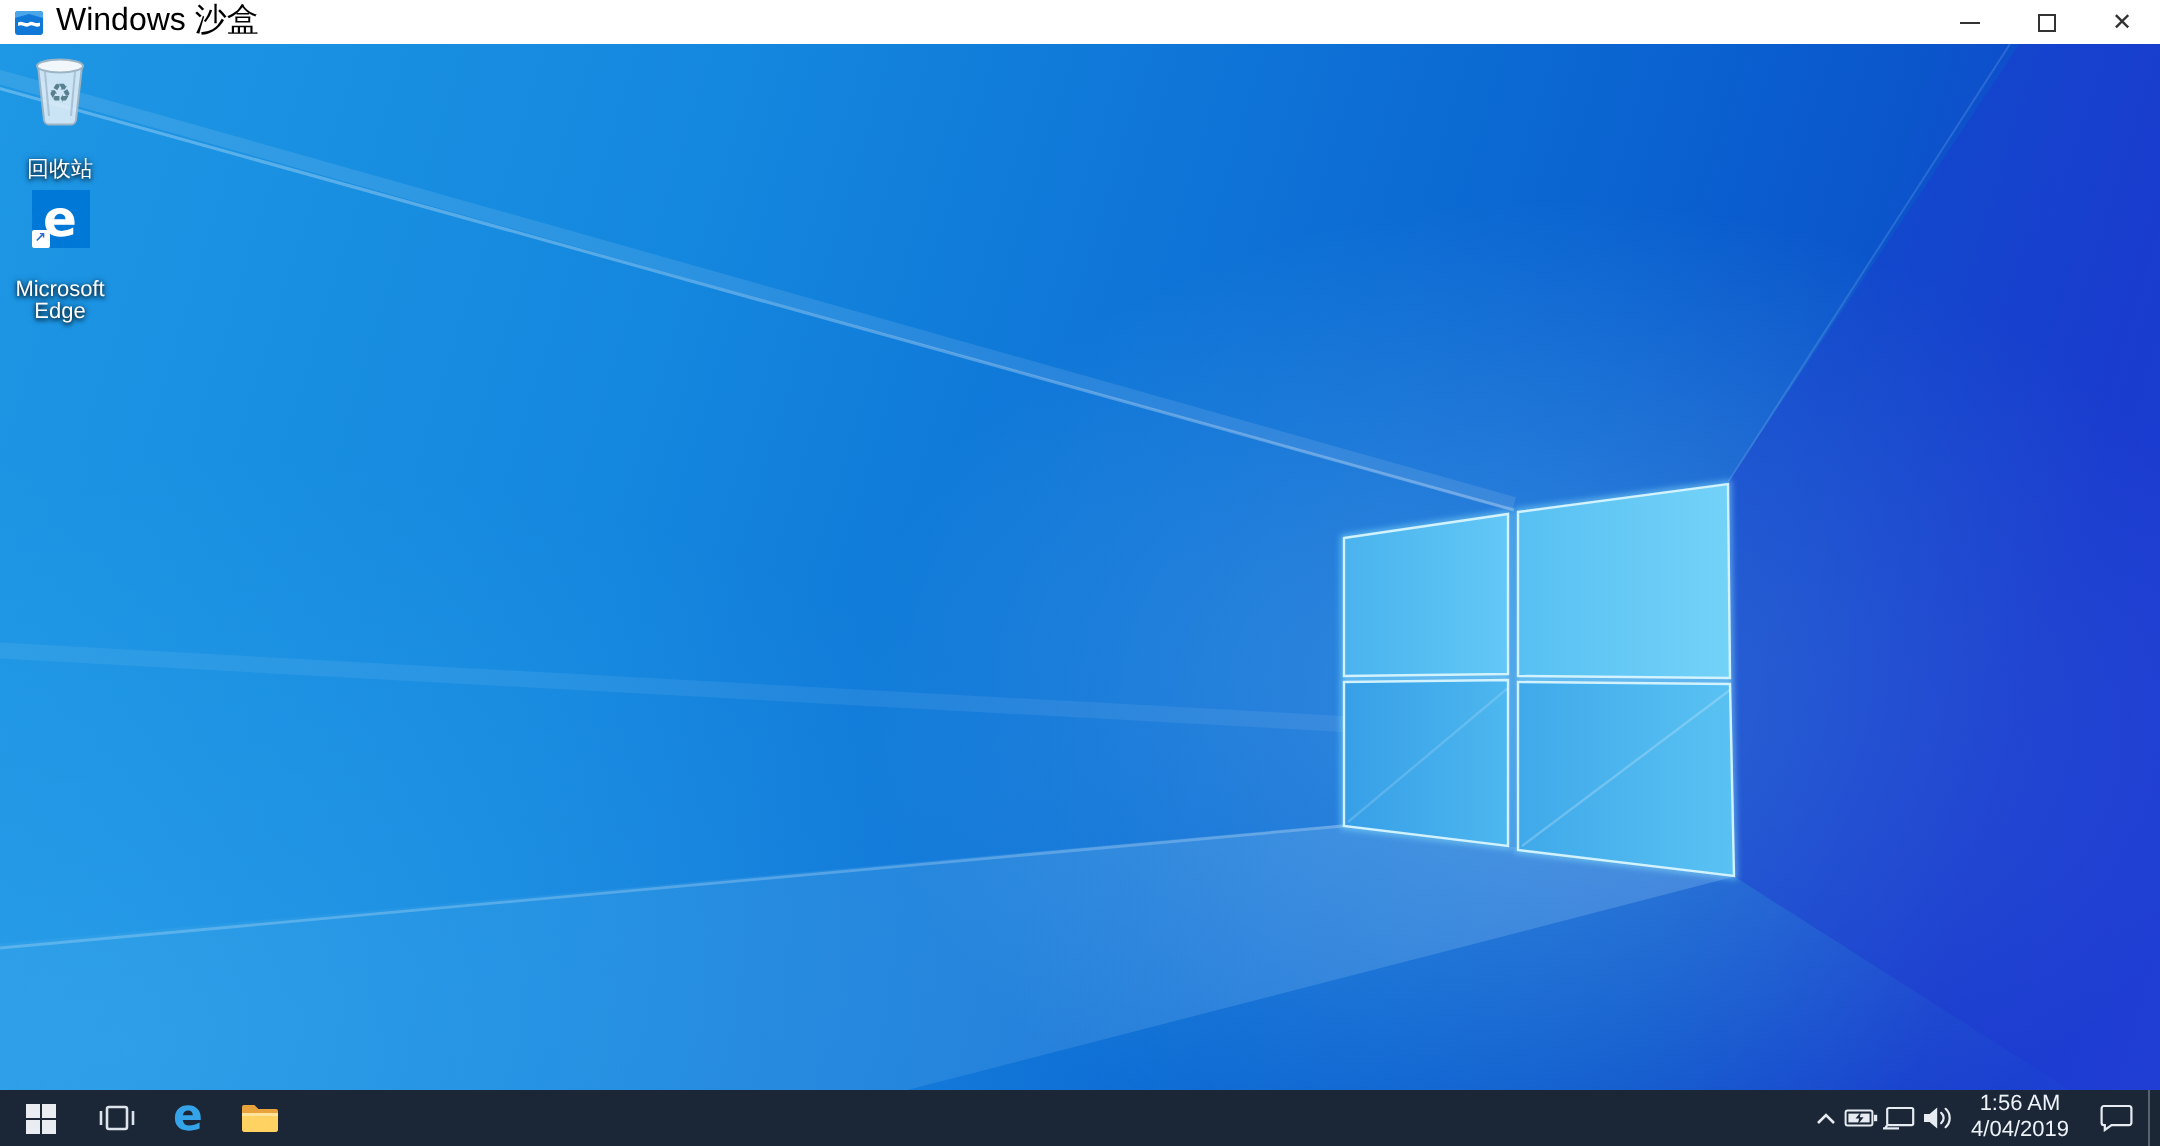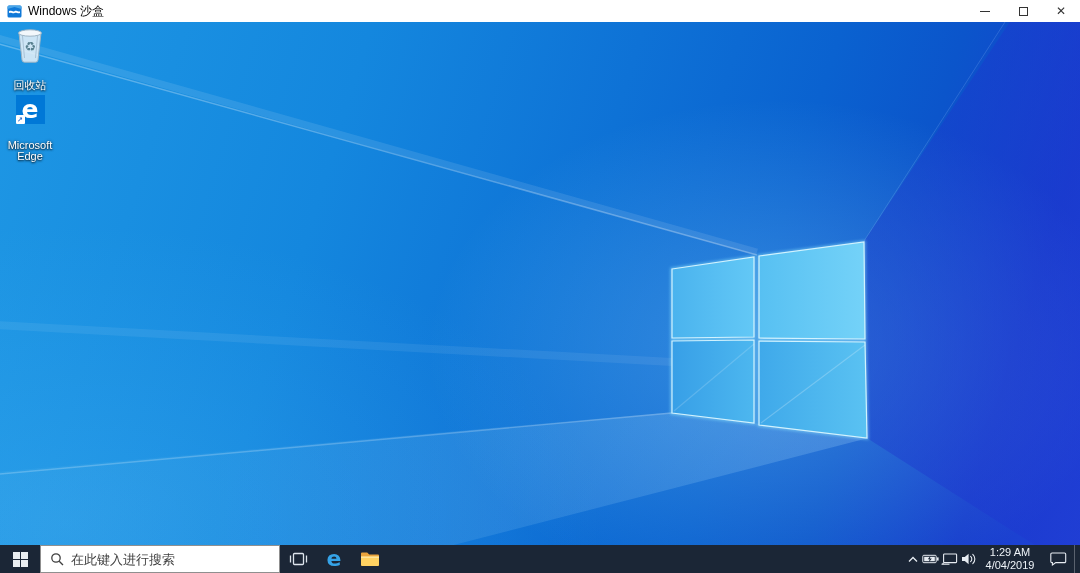--- a/index.html
+++ b/index.html
@@ -9,21 +9,21 @@
     font-family:"Liberation Sans","DejaVu Sans",sans-serif;
     display:flex; flex-direction:column; background:#fff;
   }
 
   
   .titlebar {
     height:22px; background:#ffffff; display:flex; align-items:center;
     padding-left:7px; gap:6px; flex:0 0 auto; position:relative;
   }
   .app-icon { width:15px; height:15px; display:inline-flex; }
-  .win-title { font-size:12px; color:#000; line-height:22px; white-space:nowrap; }
+  .win-title { font-size:16px; color:#000; line-height:22px; white-space:nowrap; }
   .tb-controls { margin-left:auto; display:flex; height:100%; }
   .ctrl { width:38px; height:100%; display:flex; align-items:center; justify-content:center; color:#333; cursor:default; }
   .min-bar { width:10px; height:1px; background:#333; display:block; }
   .max-box { width:9px; height:9px; border:1px solid #333; display:block; }
   .close-x { font-size:12px; color:#333; font-family:"DejaVu Sans",sans-serif; }
 
   
   .desktop { position:relative; flex:1 1 auto; overflow:hidden;
     background:
       radial-gradient(500px 360px at 72% 63%, rgba(150,225,255,.32), rgba(150,225,255,0) 70%),
@@ -185,29 +185,20 @@
   <div class="taskbar">
     <div class="tb-btn start-btn">
       <span class="start-logo">
           <span></span>
           <span></span>
           <span></span>
           <span></span>
         </span>
     </div>
 
-    <div class="searchbox">
-      <span style="display:inline-flex;">
-        <svg width="14" height="14" viewBox="0 0 14 14" fill="none" stroke="#3f3f3f" stroke-width="1.3">
-          <circle cx="6" cy="6" r="4.2"></circle>
-            <line x1="9.2" y1="9.2" x2="13" y2="13"></line>
-        </svg>
-      </span>
-      <input placeholder="在此键入进行搜索" style="">
-    </div>
 
     <div class="tb-btn icon-btn">
       <span style="display:inline-flex;">
         <svg width="19" height="16" viewBox="0 0 19 16" fill="none" stroke="#dde4ec" stroke-width="1.3">
           <rect x="4.5" y="2.5" width="10" height="11" rx="1"></rect>
           <path d="M1.5,4.5 v7"></path>
             <path d="M17.5,4.5 v7"></path>
         </svg>
       </span>
     </div>
@@ -255,21 +246,21 @@
       </div>
       <div class="tray-btn">
         <span style="display:inline-flex;">
           <svg width="16" height="12" viewBox="0 0 16 12">
             <polygon points="1,4 3.8,4 7.6,0.8 7.6,11.2 3.8,8 1,8" fill="#e7ecf2"></polygon>
             <path d="M9.6,3.4 a3.4,3.4 0 0 1 0,5.2 M11.8,1.4 a6.2,6.2 0 0 1 0,9.2" fill="none" stroke="#e7ecf2" stroke-width="1.1" stroke-linecap="round"></path>
           </svg>
         </span>
       </div>
       <div class="clock">
-        <span>1:29 AM</span>
+        <span>1:56 AM</span>
         <span>4/04/2019</span>
       </div>
       <div class="tb-btn action-btn">
         <span style="display:inline-flex;">
           <svg width="18" height="14" viewBox="0 0 18 14" fill="none" stroke="#e7ecf2" stroke-width="1.1">
             <path d="M3,1 h12.5 a1.2,1.2 0 0 1 1.2,1.2 v7.2 a1.2,1.2 0 0 1 -1.2,1.2 H6.8 L3.4,13 v-2.4 H3 a1.2,1.2 0 0 1 -1.2,-1.2 V2.2 A1.2,1.2 0 0 1 3,1 Z"></path>
           </svg>
         </span>
       </div>
       <div class="show-desktop"></div>

